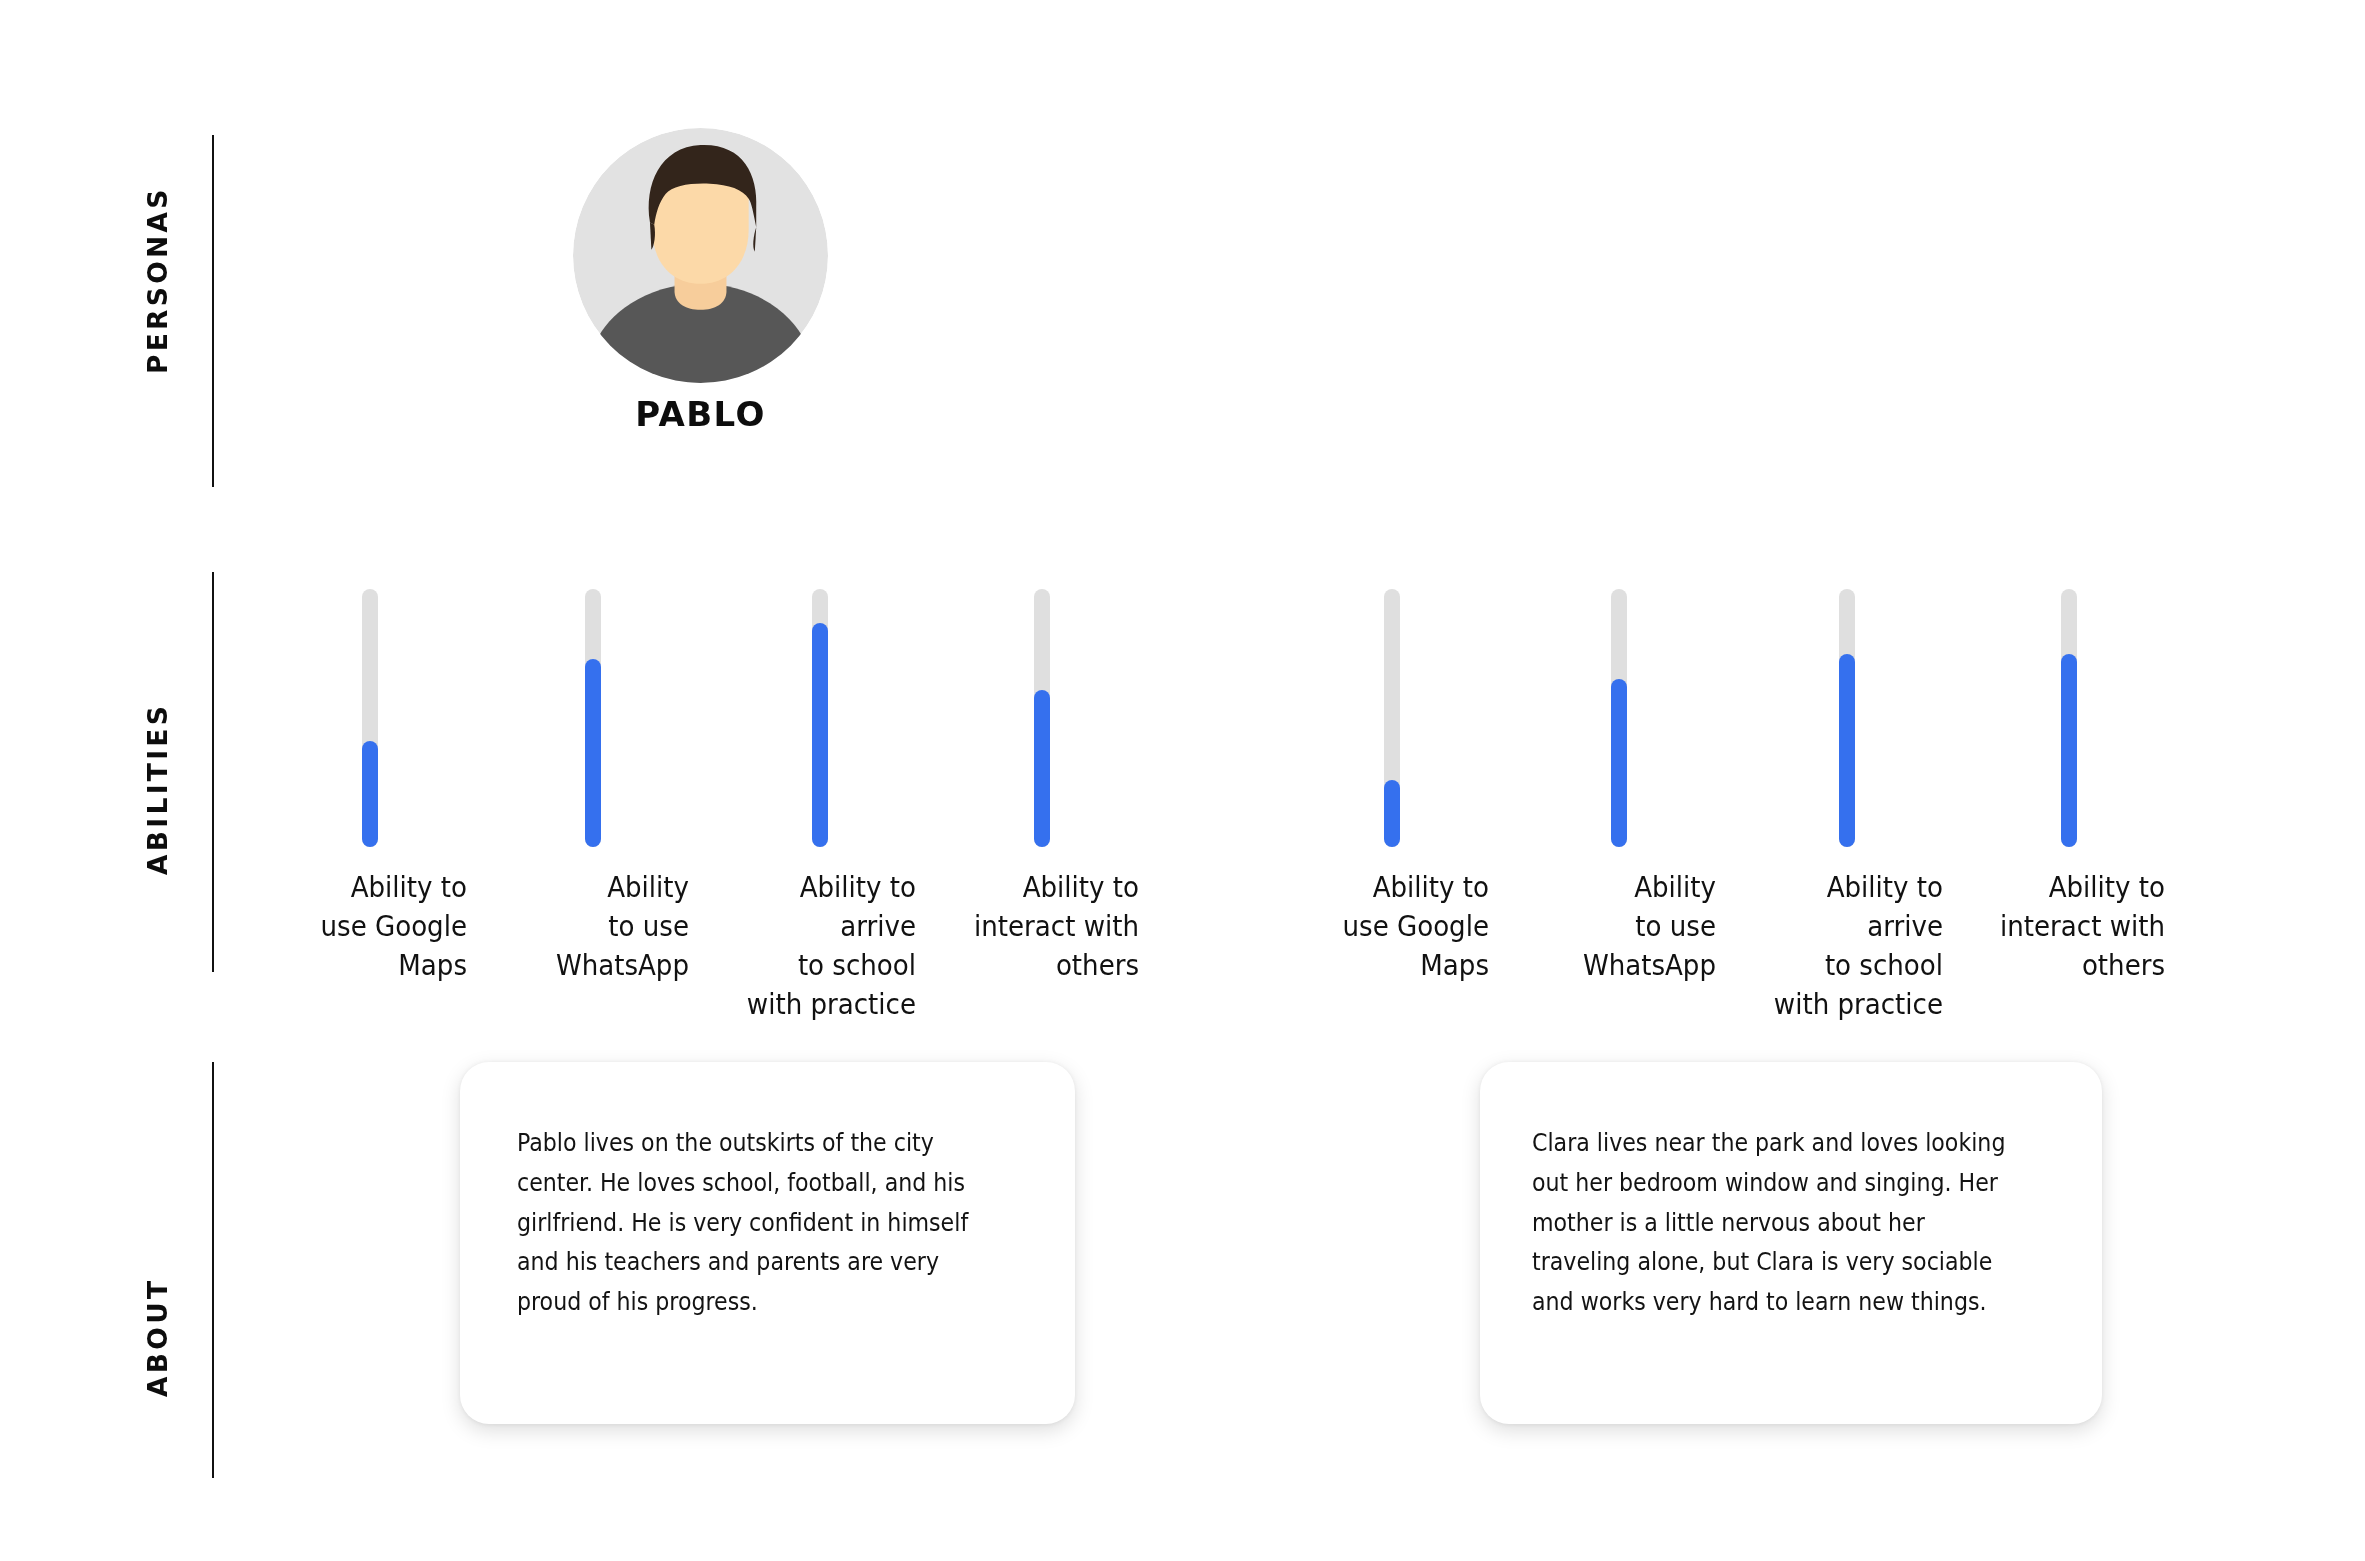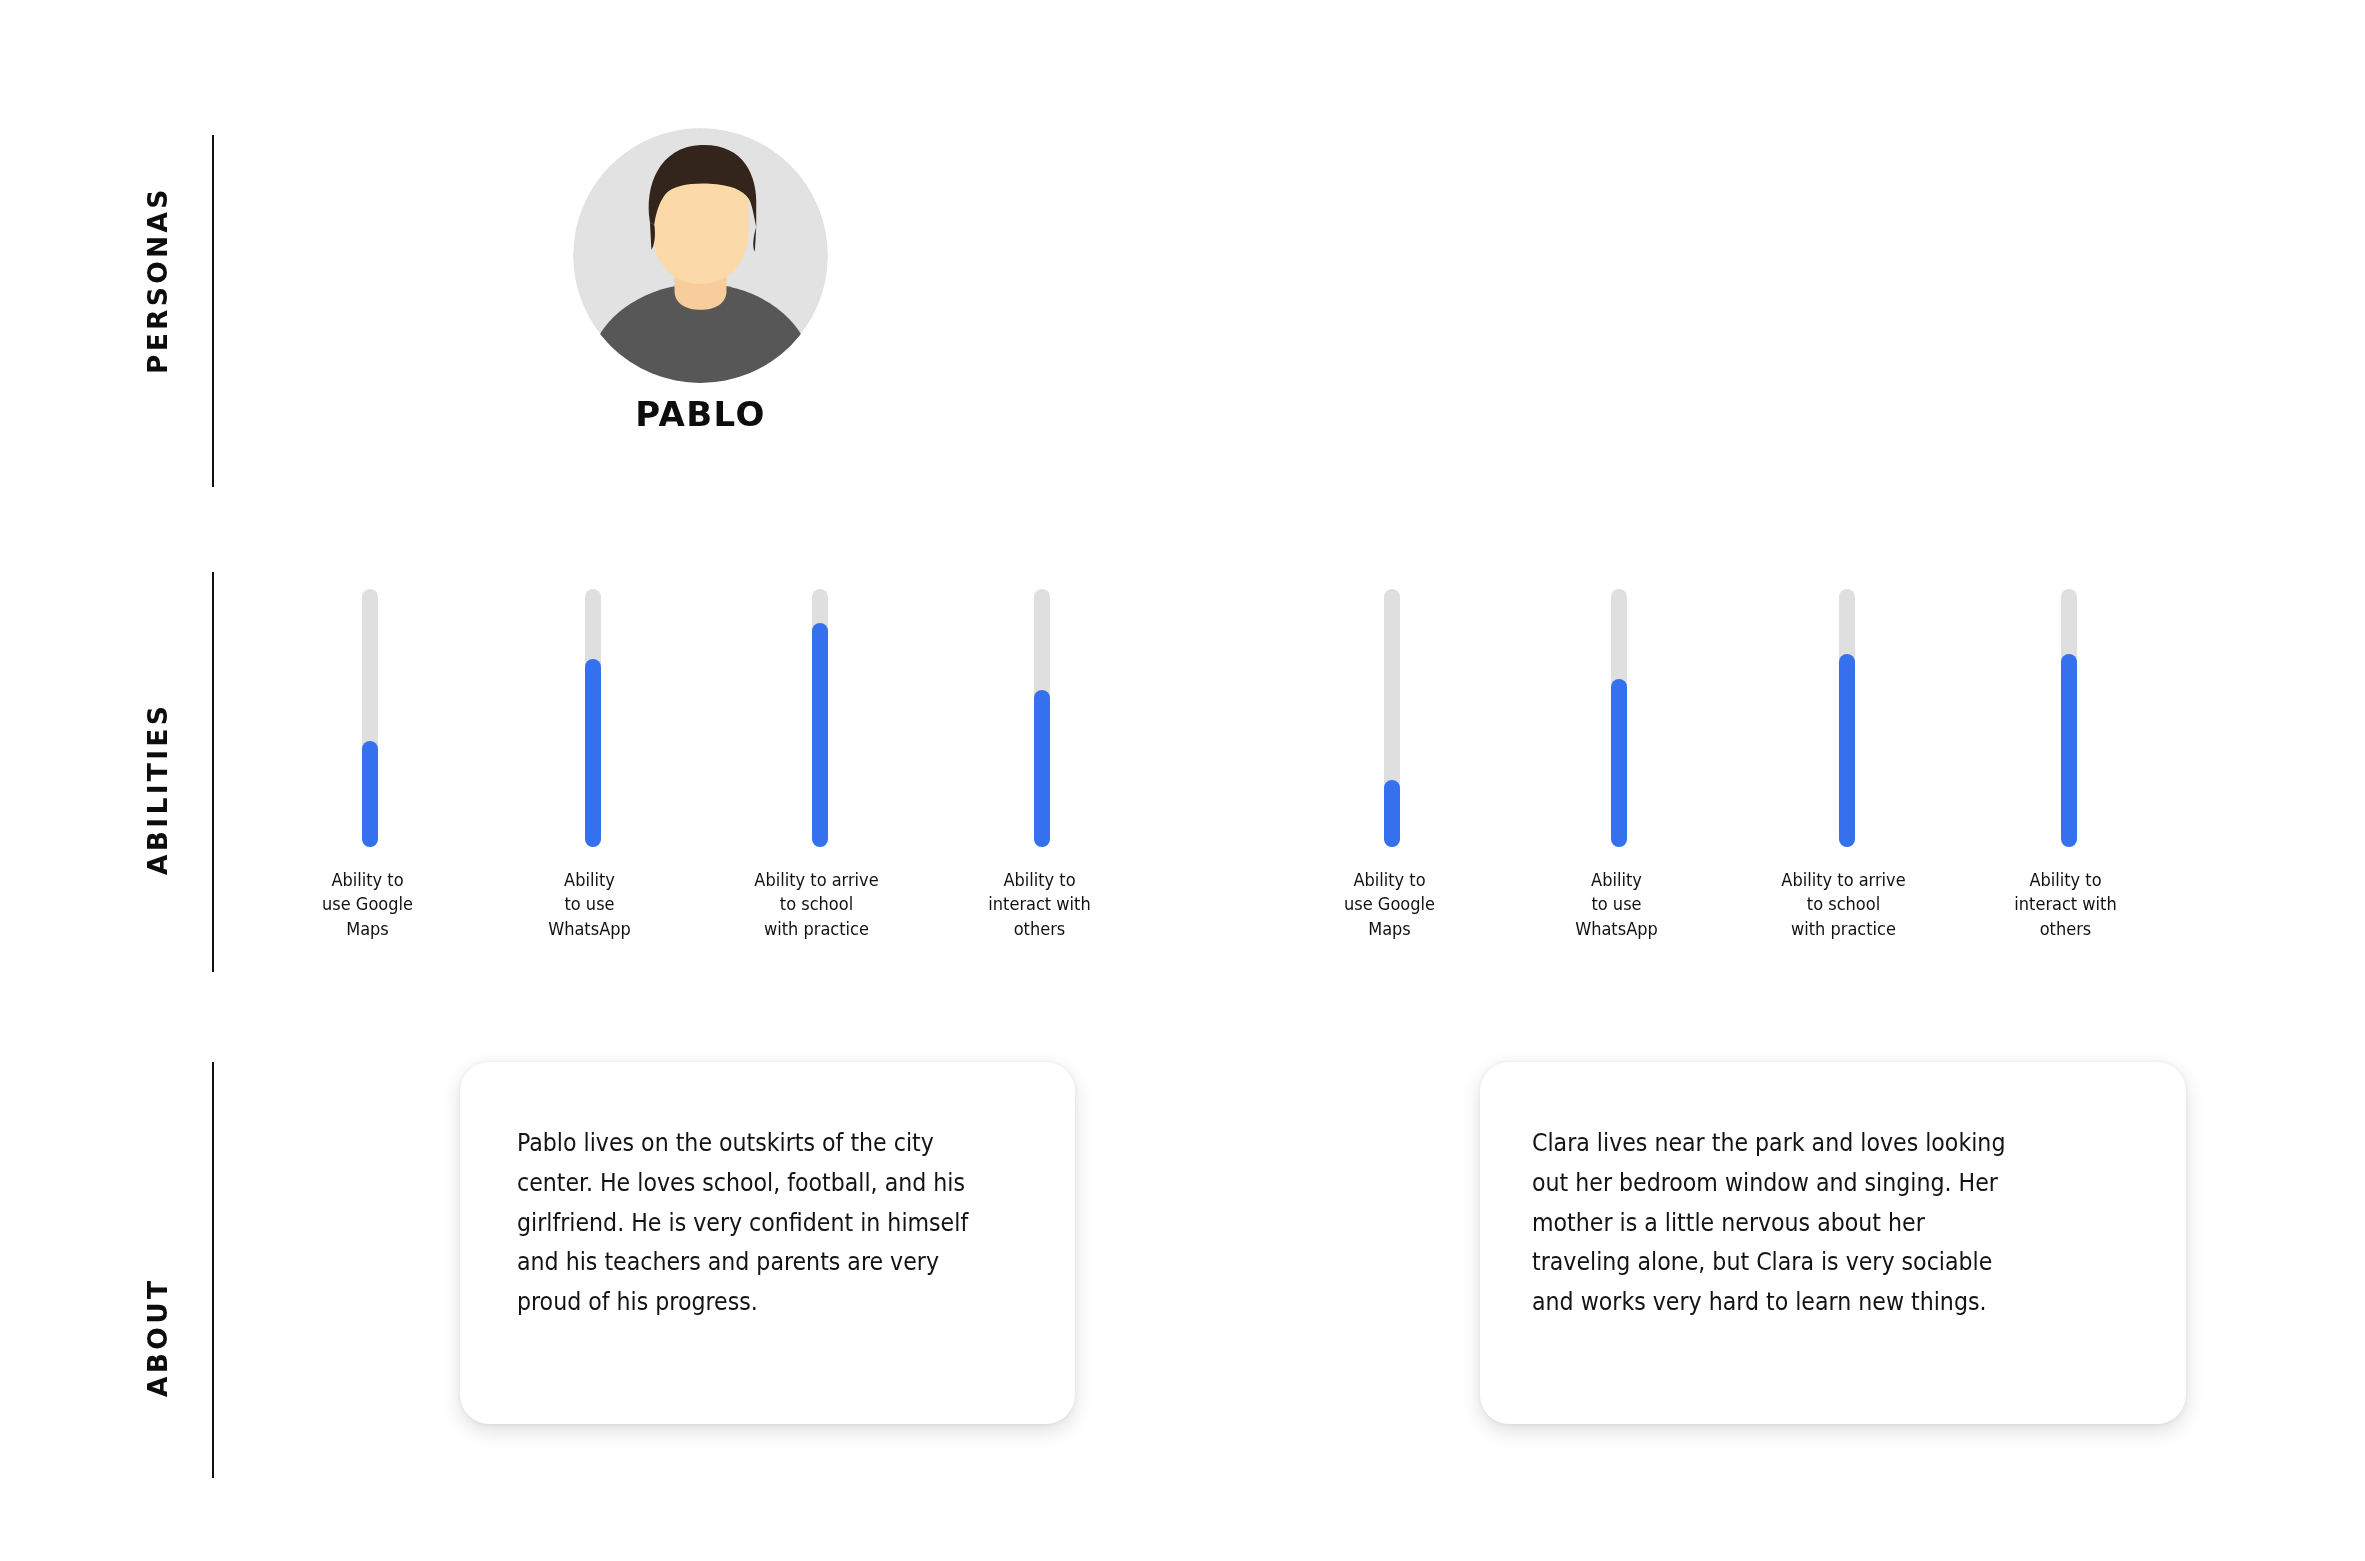--- a/index.html
+++ b/index.html
@@ -96,23 +96,23 @@
     left: 0;
     bottom: 0;
     width: 16px;
     border-radius: 8px;
     background: #3570ee;
   }
   .ability-label {
     position: absolute;
     top: 310px;
     width: 199px;
-    text-align: center;
+    text-align: right;
     font-family: "DejaVu Sans Condensed", "DejaVu Sans", sans-serif;
-    font-size: 18px;
+    font-size: 29px;
     line-height: 1.35;
     color: #111111;
   }
 
   
   #about-row {
     position: absolute;
     left: 0;
     top: 1031px;
     width: 2413px;
@@ -250,17 +250,17 @@
 
 <div class="section" id="about-row">
 
   <div class="section-label" style="left:142px; top:267px; width:33px; height:99px;">ABOUT</div>
   <div class="section-rule" style="left:212px; top:31px; height:416px;"></div>
 
   <div class="about-card" style="left:421px; top:31px; width:615px; height:362px;">
     <div class="about-text" style="position:absolute; left:57px; top:61px; width:478px;">Pablo lives on the outskirts of the city center. He loves school, football, and his girlfriend. He is very confident in himself and his teachers and parents are very proud of his progress.</div>
   </div>
 
-  <div class="about-card" style="left:1441px; top:31px; width:706px; height:362px;">
+  <div class="about-card" style="left:1441px; top:31px; width:622px; height:362px;">
     <div class="about-text" style="position:absolute; left:52px; top:61px; width:487px;">Clara lives near the park and loves looking out her bedroom window and singing. Her mother is a little nervous about her traveling alone, but Clara is very sociable and works very hard to learn new things.</div>
   </div>
 </div>
 
 
 </body></html>

